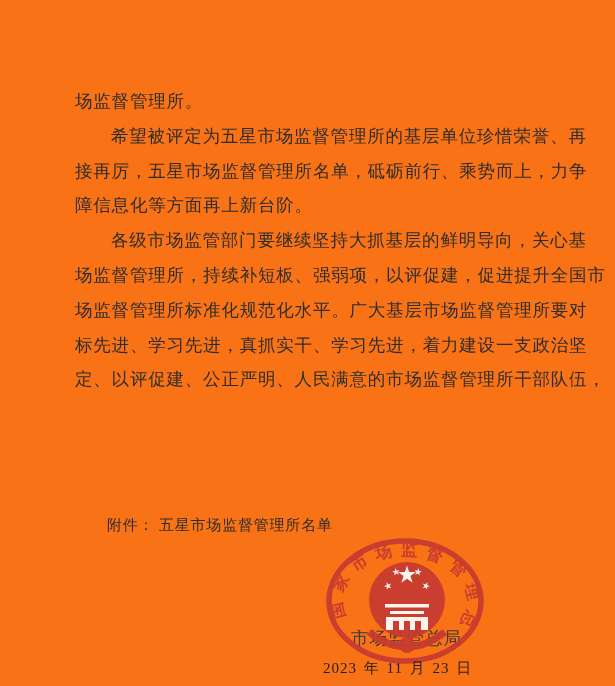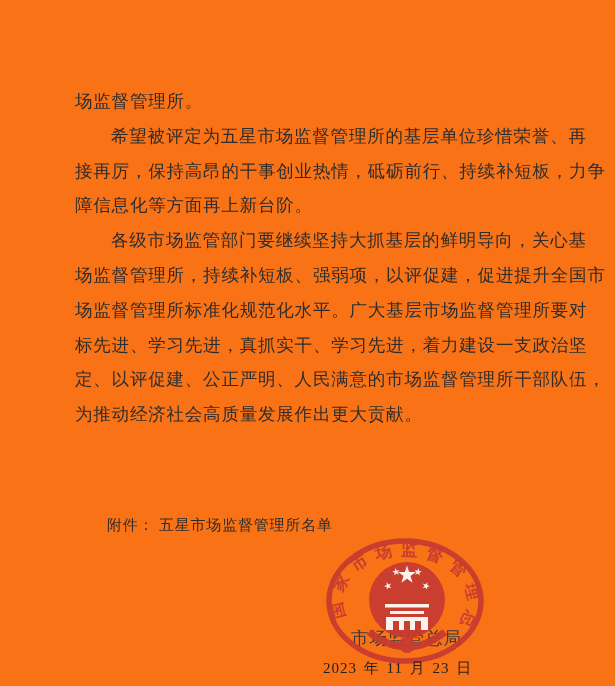--- a/index.html
+++ b/index.html
@@ -71,28 +71,27 @@
   }
 </style>
 </head>
 <body>
 
 <div class="page">
 
   <div class="textblock">
       <div class="line">场监督管理所。</div>
       <div class="line indent">希望被评定为五星市场监督管理所的基层单位珍惜荣誉、再</div>
-      <div class="line">接再厉，保持高昂的干事创业热情，砥砺前行、持续补短板，力争</div>
+      <div class="line">接再厉，五星市场监督管理所名单，砥砺前行、乘势而上，力争</div>
       <div class="line">障信息化等方面再上新台阶。</div>
       <div class="line indent">各级市场监管部门要继续坚持大抓基层的鲜明导向，关心基</div>
       <div class="line">场监督管理所，持续补短板、强弱项，以评促建，促进提升全国市</div>
       <div class="line">场监督管理所标准化规范化水平。广大基层市场监督管理所要对</div>
       <div class="line">标先进、学习先进，真抓实干、学习先进，着力建设一支政治坚</div>
       <div class="line">定、以评促建、公正严明、人民满意的市场监督管理所干部队伍，</div>
-      <div class="line">为推动经济社会高质量发展作出更大贡献。</div>
     </div>
 
   <div class="attachment">附件： 五星市场监督管理所名单</div>
 
   <div class="seal-underlay">市场监管总局</div>
 
   <svg class="seal-svg" width="162" height="130" viewBox="0 0 162 130">
     <defs>
       <path id="star" d="M0,-1 L0.2245,-0.309 L0.951,-0.309 L0.3633,0.118 L0.5878,0.809 L0,0.382 L-0.5878,0.809 L-0.3633,0.118 L-0.951,-0.309 L-0.2245,-0.309 Z"></path>
       <path id="sealArc" d="M 22.9 82.4 A 63 46 0 1 1 137.1 82.4" fill="none"></path>

